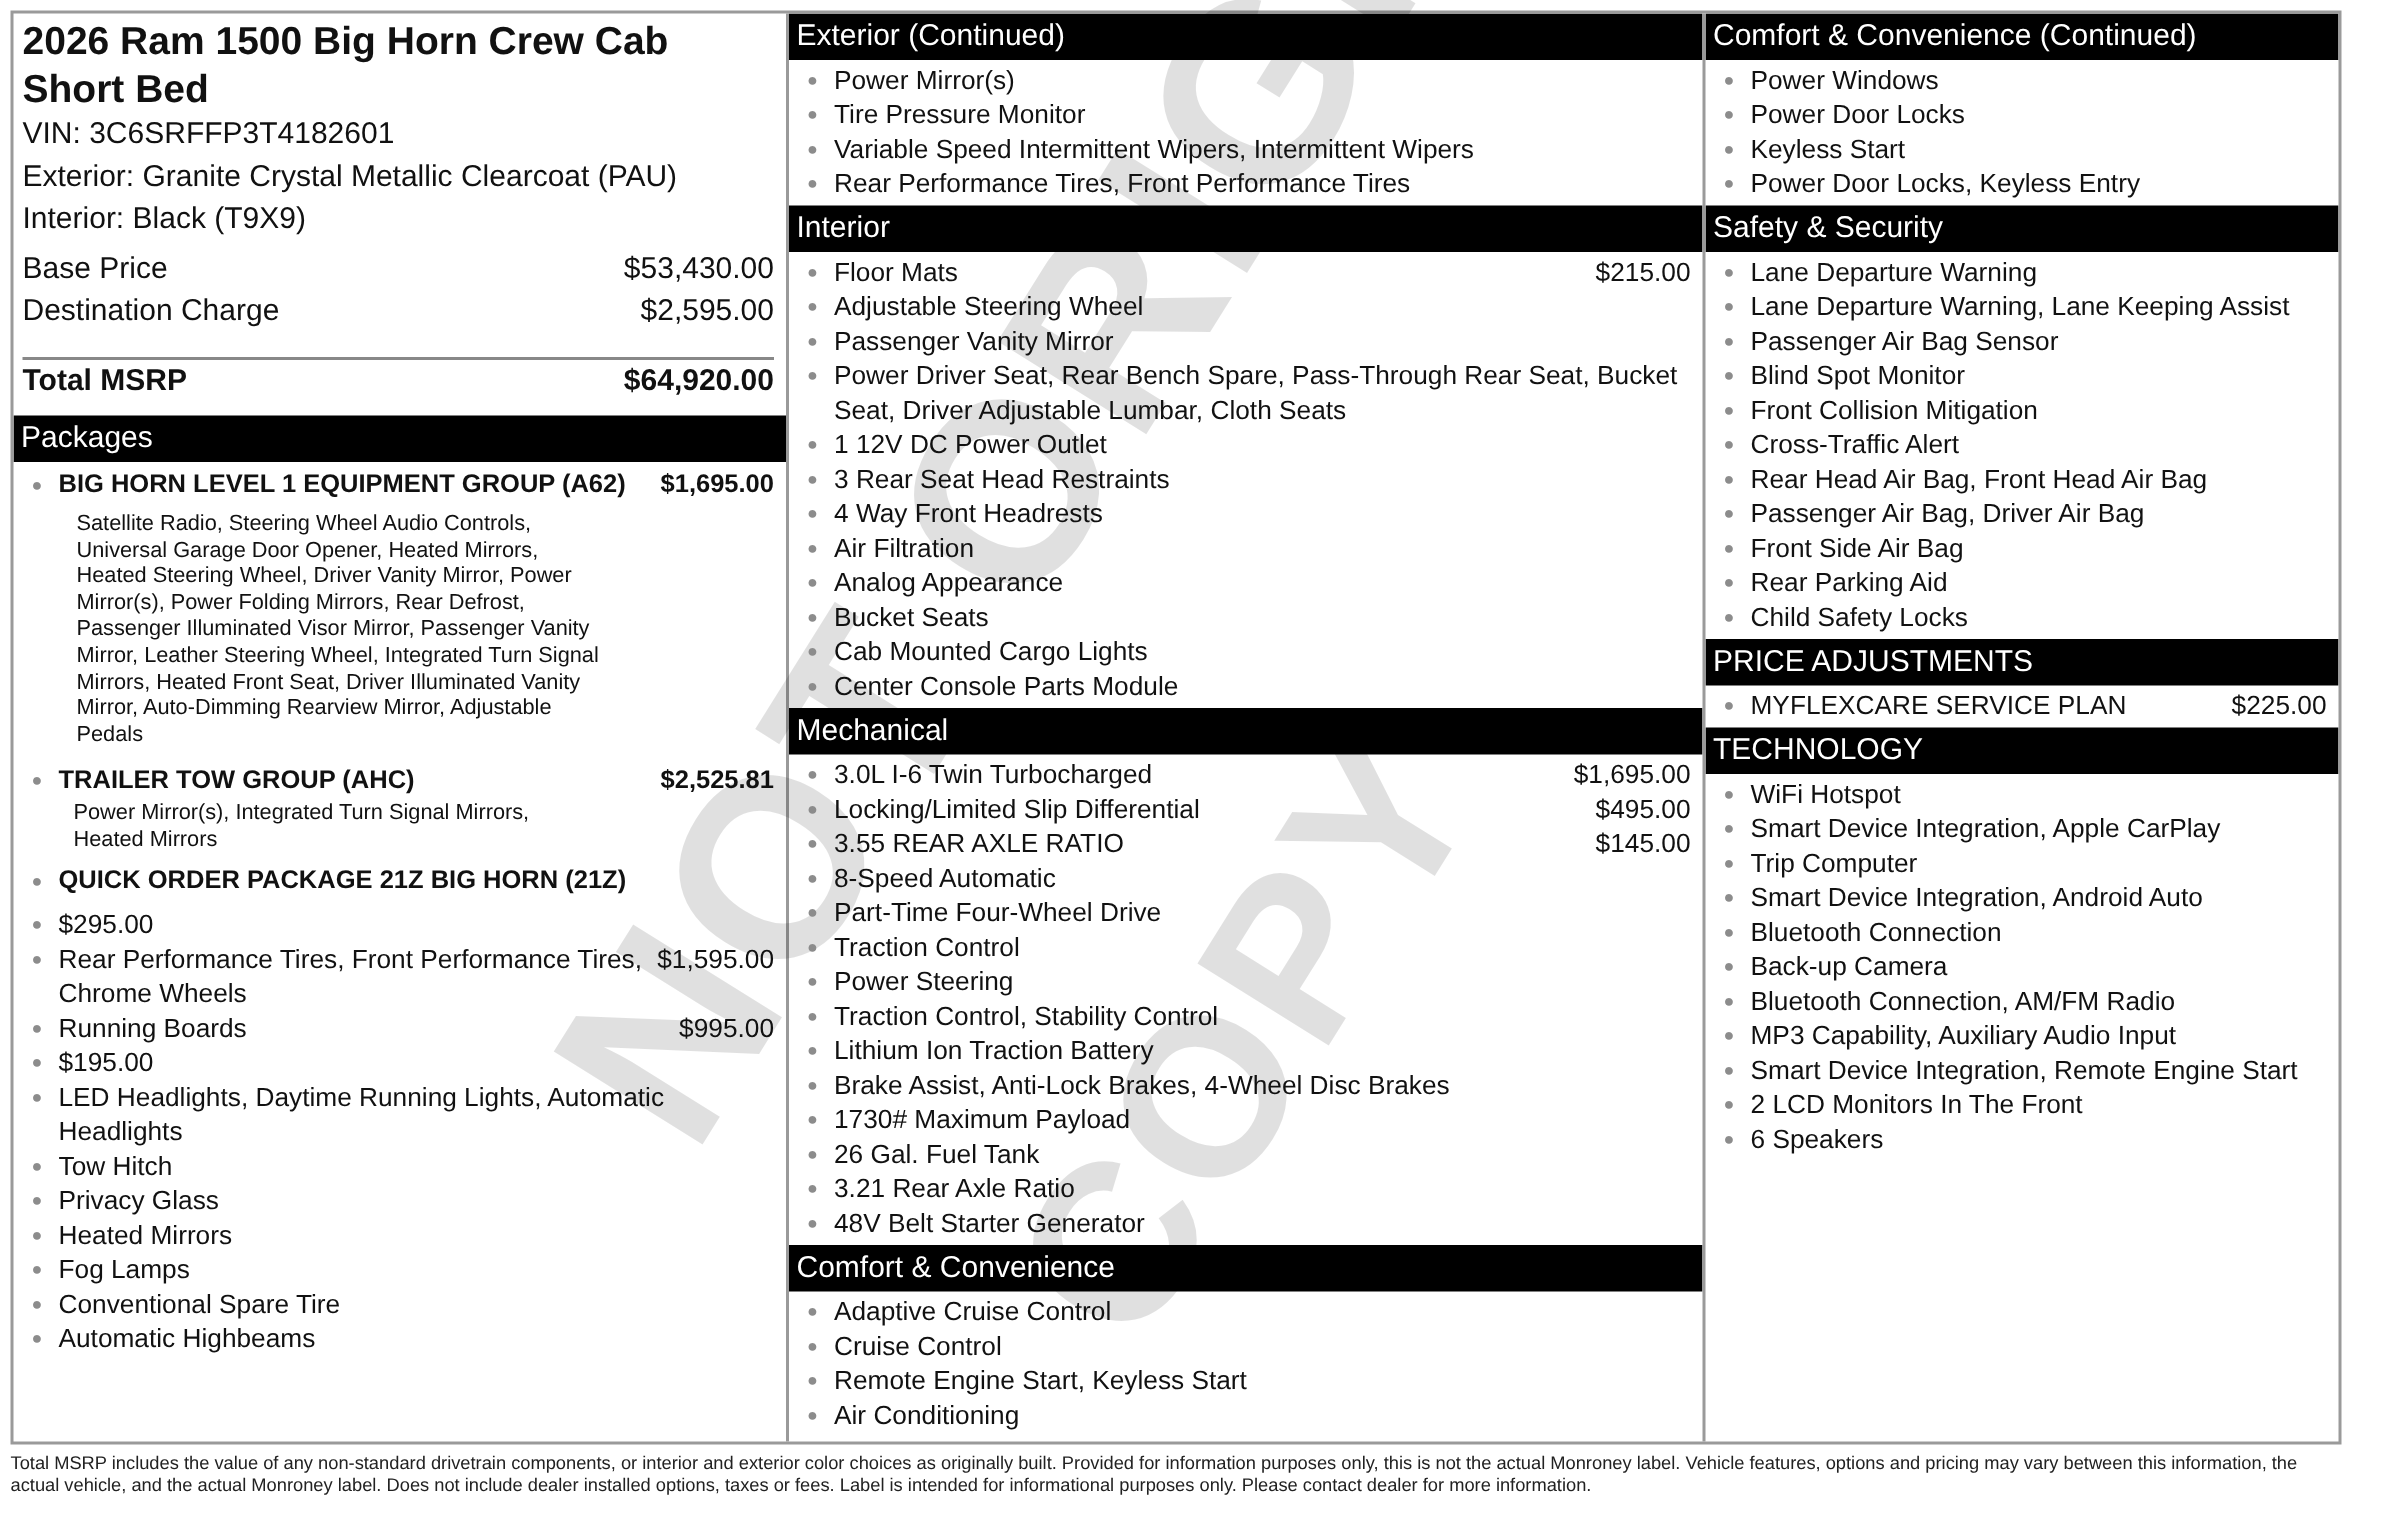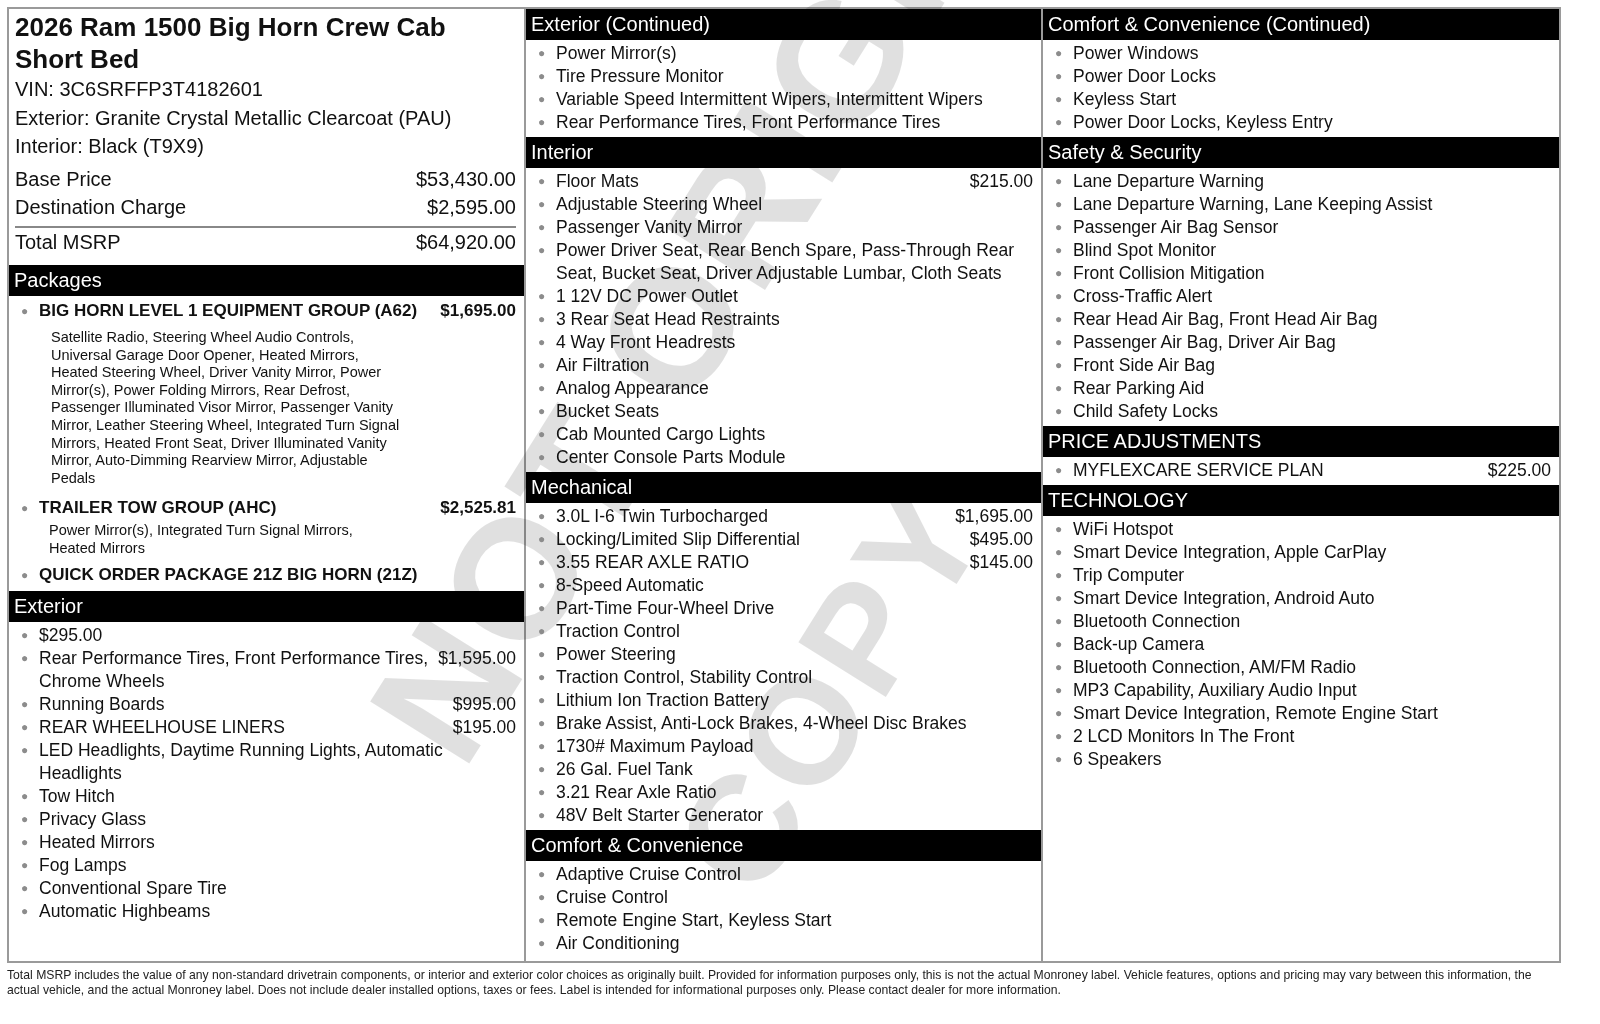--- a/index.html
+++ b/index.html
@@ -4,36 +4,36 @@
 <style>
   * { box-sizing: border-box; margin: 0; padding: 0; }
   html, body { width: 1600px; height: 1024px; background: #ffffff; overflow: hidden; }
   body { font-family: "Liberation Sans", "DejaVu Sans", sans-serif; color: #111; position: relative; }
   .frame {
     position: absolute; left: 7px; top: 7px; width: 1554px; height: 956px;
     border: 2px solid #9a9a9a; display: flex; background: #fff;
   }
   .col { position: relative; height: 100%; overflow: hidden; }
   .col1 { width: 517px; border-right: 2px solid #9a9a9a; }
-  .col2 { width: 517px; border-right: 2px solid #9a9a9a; }
+  .col2 { width: 611px; border-right: 2px solid #9a9a9a; }
   .col3 { flex: 1; }
   .hdr {
     background: #000; color: #fff; font-size: 20px; line-height: 31px; height: 31px;
     padding-left: 5px; white-space: nowrap; position: relative; z-index: 2;
   }
   .items { list-style: none; padding: 2px 8px 3px 10px; position: relative; z-index: 2; }
   .item { display: flex; font-size: 17.5px; line-height: 23px; }
   .bullet { width: 20px; flex: 0 0 20px; color: #8c8c8c; font-size: 12px; line-height: 23px; padding-left: 2px; }
   .itxt { flex: 1; padding-right: 6px; }
   .iprice { white-space: nowrap; text-align: right; }
   .title { font-size: 26px; font-weight: bold; line-height: 32px; padding: 2px 6px 0 6px; }
   .meta { font-size: 20px; line-height: 28.5px; padding-left: 6px; }
   .prices { padding: 4px 8px 0 6px; }
   .prow { display: flex; justify-content: space-between; font-size: 20px; line-height: 28.5px; }
-  .prow.total { font-weight: normal; border-top: 2px solid #888; margin-top: 4px; }
+  .prow.total { font-weight: bold; border-top: 2px solid #888; margin-top: 16px; }
   .pkg { padding: 4px 8px 2px 10px; position: relative; z-index: 2; }
   .pkg-row { display: flex; font-size: 17px; font-weight: bold; line-height: 21px; }
   .pkg-name { flex: 1; padding-right: 10px; }
   .pkg-desc { font-size: 14.5px; line-height: 17.6px; padding: 6px 110px 4px 32px; }
   .pkg-desc.tight { padding: 2px 130px 0 30px; }
   .pkg + .pkg { padding-top: 4px; }
   .footer {
     position: absolute; left: 7px; top: 968px; width: 1560px;
     font-size: 12.2px; line-height: 15px; color: #222;
   }
@@ -89,39 +89,37 @@
       </div>
       <div class="pkg-desc tight">Power Mirror(s), Integrated Turn Signal Mirrors, Heated Mirrors</div>
     </div>
     <div class="pkg" style="padding-bottom:4px;">
       <div class="pkg-row">
         <span class="bullet">●</span>
         <span class="pkg-name">QUICK ORDER PACKAGE 21Z BIG HORN (21Z)</span>
       </div>
     </div>
 
-    <div class="hdr">Exterior</div>
     <ul class="items">
         <li class="item">
           <span class="bullet">●</span>
           <span class="iprice">$295.00</span>
         </li>
         <li class="item">
           <span class="bullet">●</span>
           <span class="itxt">Rear Performance Tires, Front Performance Tires, Chrome Wheels</span>
           <span class="iprice">$1,595.00</span>
         </li>
         <li class="item">
           <span class="bullet">●</span>
           <span class="itxt">Running Boards</span>
           <span class="iprice">$995.00</span>
         </li>
         <li class="item">
           <span class="bullet">●</span>
-          <span class="itxt">REAR WHEELHOUSE LINERS</span>
           <span class="iprice">$195.00</span>
         </li>
         <li class="item">
           <span class="bullet">●</span>
           <span class="itxt">LED Headlights, Daytime Running Lights, Automatic Headlights</span>
           <span class="iprice"></span>
         </li>
         <li class="item">
           <span class="bullet">●</span>
           <span class="itxt">Tow Hitch</span>

